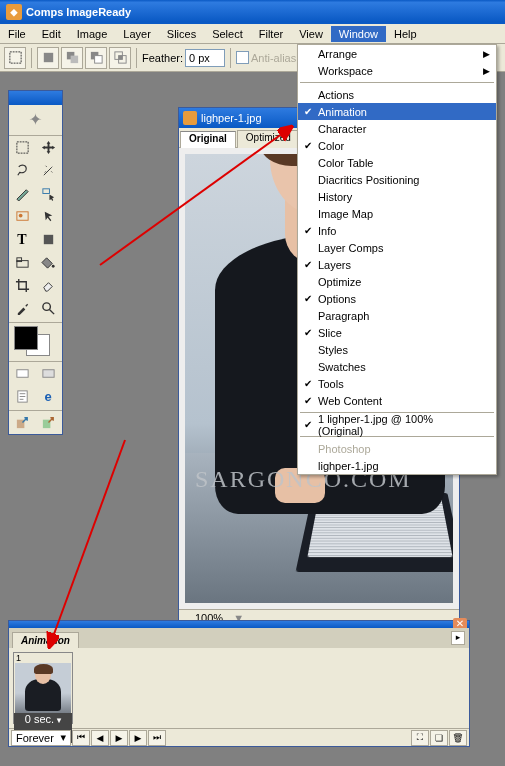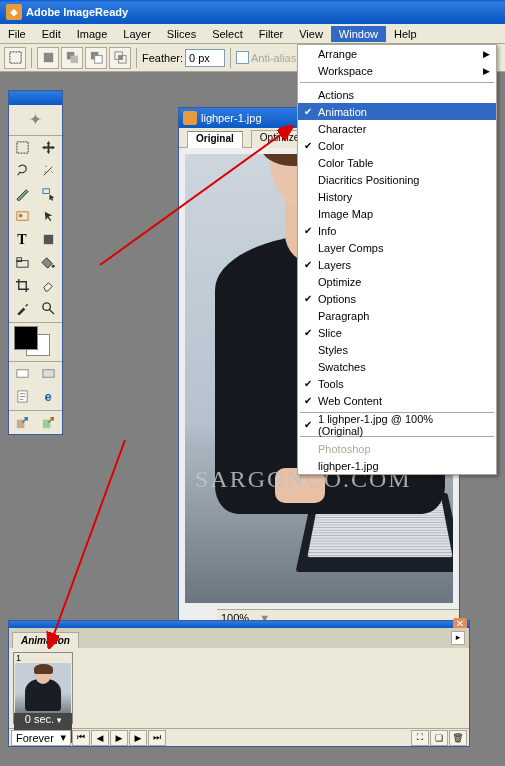--- a/index.html
+++ b/index.html
@@ -19,24 +19,24 @@
 .tb-title { background: linear-gradient(to bottom, #2e7be0, #0a59c4); height: 14px; position: relative; }
 .tb-row { display: flex; }
 .tb-cell { width: 26px; height: 23px; border: 1px solid #ece9d8; display: flex; align-items: center; justify-content: center; cursor: default; }
 .tb-sep { height: 3px; border-bottom: 1px solid #aca899; }
 .tb-swatch { padding: 3px; }
 .tb-swatch-fg { width: 24px; height: 24px; background: #000; border: 1px solid #888; position: relative; z-index: 2; }
 .docwin { position: absolute; left: 178px; top: 107px; width: 282px; border: 1px solid #3b5a9a; }
 .doc-title { background: linear-gradient(to bottom, #2e7be0, #0a59c4); height: 20px; display: flex; align-items: center; padding: 0 4px; color: #fff; font-size: 11px; }
 .doc-title-icon { width: 14px; height: 14px; background: #e89b3c; margin-right: 4px; border-radius: 2px; }
 .doc-tabs { background: #ece9d8; height: 20px; display: flex; padding-top: 2px; border-bottom: 1px solid #aca899; }
-.doc-tab { padding: 1px 8px; border: 1px solid #aca899; border-bottom: none; background: #ece9d8; margin-left: 8px; font-size: 10px; height: 30px; }
+.doc-tab { padding: 1px 8px; border: 1px solid #aca899; border-bottom: none; background: #ece9d8; margin-left: 1px; font-size: 10px; height: 30px; }
 .doc-tab.active { background: #fff; font-weight: bold; border-top: 1px solid #888; position: relative; top: 1px; }
 .doc-view { background: #eee; height: 477px; position: relative; overflow: hidden; }
-.doc-scroll { position: absolute; bottom: 0; left: 0; right: 0; height: 16px; background: #ece9d8; border-top: 1px solid #aca899; display: flex; align-items: center; font-size: 10px; padding: 0 4px; gap: 10px; margin-left: 38px; }
+.doc-scroll { position: absolute; bottom: 0; left: 0; right: 0; height: 16px; background: #ece9d8; border-top: 1px solid #aca899; display: flex; align-items: center; font-size: 10px; padding: 0 16px; gap: 10px; }
 .photo { position: absolute; top: 6px; left: 6px; right: 6px; bottom: 22px; background: linear-gradient(to bottom, #cdd5dd 0%, #b5c2ce 60%, #4a5560 100%); overflow: hidden; }
 .suit { position: absolute; top: 80px; left: 30px; width: 230px; height: 280px; background: #15181e; border-radius: 50% 50% 10% 10% / 20% 20% 10% 10%; }
 .neck { position: absolute; top: 30px; left: 100px; width: 60px; height: 80px; background: #e7c0a5; border-radius: 0 0 30px 30px; }
 .head { position: absolute; top: -50px; left: 85px; width: 90px; height: 110px; background: #e9c4ab; border-radius: 50%; }
 .hair { position: absolute; top: -68px; left: 75px; width: 115px; height: 80px; background: #5a3925; border-radius: 55% 55% 30% 30%; }
 .vneck { position: absolute; top: 85px; left: 105px; width: 50px; height: 60px; background: #f5e8de; clip-path: polygon(0 0, 100% 0, 50% 100%); }
 .hands { position: absolute; bottom: 100px; left: 90px; width: 50px; height: 35px; background: #e7c0a5; border-radius: 10px; }
 .desk { position: absolute; bottom: 0; left: 0; right: 0; height: 150px; background: linear-gradient(to bottom, #a8b3be, #6a7580); }
 .binder { position: absolute; bottom: 30px; left: 120px; width: 150px; height: 90px; background: #1a1e26; transform: perspective(200px) rotateX(30deg); border-radius: 3px; }
 .binder::after { content: ''; position: absolute; top: 6px; left: 8px; right: 8px; height: 70px; background: repeating-linear-gradient(to bottom, #dfe3e8 0, #dfe3e8 2px, #b0b6bd 2px, #b0b6bd 3px); border-radius: 2px; }
@@ -67,21 +67,21 @@
 .ctrl-loop { border: 1px solid #aca899; background: #fff; height: 16px; padding: 0 4px; display: flex; align-items: center; gap: 4px; font-size: 10px; min-width: 60px; }
 .ctrl-btn { width: 18px; height: 16px; border: 1px solid #aca899; background: #f5f3e8; display: flex; align-items: center; justify-content: center; font-size: 9px; }
 .arrow1 { position: absolute; stroke: #d00; stroke-width: 2; fill: none; z-index: 5; pointer-events: none; }
 svg.icon { width: 15px; height: 15px; }
 </style>
 </head>
 <body>
 
 <div class="titlebar">
   <span class="titlebar-icon">◆</span>
-  <span>Adobe ImageReady</span>
+  <span>Comps ImageReady</span>
 </div>
 
 <div class="menubar">
   <span class="menu-item">File</span>
   <span class="menu-item">Edit</span>
   <span class="menu-item">Image</span>
   <span class="menu-item">Layer</span>
   <span class="menu-item">Slices</span>
   <span class="menu-item">Select</span>
   <span class="menu-item">Filter</span>

